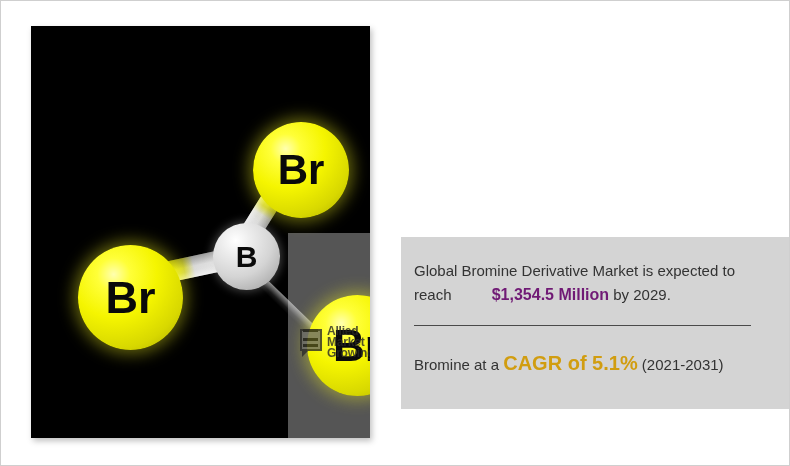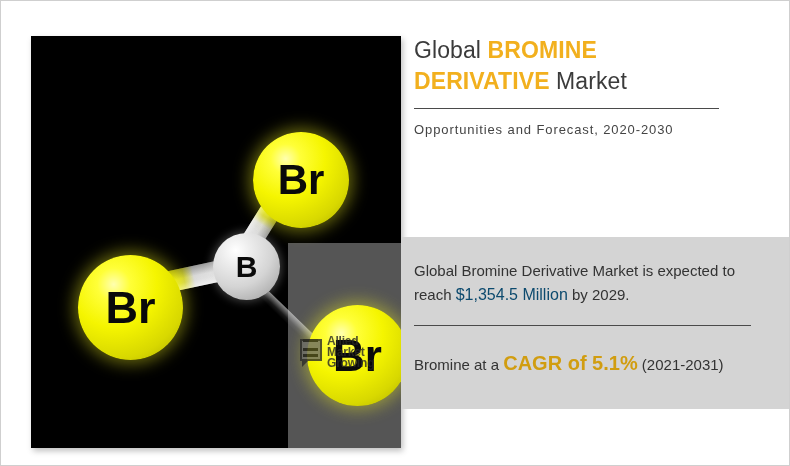--- a/index.html
+++ b/index.html
@@ -22,22 +22,22 @@
     box-sizing: border-box;
     background: #ffffff;
     border: 1px solid #cfcfcf;
     overflow: hidden;
   }
 
   
   #molecule-panel {
     position: absolute;
     left: 30px;
-    top: 35px;
-    width: 370px;
+    top: 25px;
+    width: 339px;
     height: 412px;
     background: #000000;
     overflow: hidden;
     box-shadow: 2px 3px 6px rgba(0,0,0,0.25);
   }
 
   .atom {
     position: absolute;
     border-radius: 50%;
     display: flex;
@@ -251,23 +251,24 @@
   #stat-primary {
     position: absolute;
     left: 13px;
     top: 22px;
     width: 352px;
     font-size: 15px;
     line-height: 24px;
     color: #333333;
   }
   #stat-primary .hl {
-    color: #0c4a6e;
-    font-weight: normal;
+    color: #701a75;
+    font-weight: bold;
     font-size: 16px;
+    margin-left: 36px;
   }
   #stats-divider {
     position: absolute;
     left: 13px;
     top: 88px;
     width: 337px;
     height: 1px;
     background: #4a4a4a;
   }
   #stat-secondary {
@@ -324,27 +325,20 @@
       <div id="watermark-text">
         <span>Allied</span>
         <span>Market</span>
         <span>Growing</span>
       </div>
     </div>
   </div>
 
   <div id="content">
 
-    <div id="header-block">
-      <h1 id="main-title"><span>Global </span><span class="hl">BROMINE</span><br><span class="hl">DERIVATIVE</span><span> Market</span></h1>
-
-      <div id="title-divider"></div>
-
-      <div id="subtitle">Opportunities and Forecast, 2020-2030</div>
-    </div>
 
     <div id="stats-panel">
 
       <div id="stat-primary"><span>Global Bromine Derivative Market is expected to reach </span><span class="hl">$1,354.5 Million</span><span> by 2029.</span></div>
 
       <div id="stats-divider"></div>
 
       <div id="stat-secondary"><span>Bromine at a </span><span class="hl">CAGR of 5.1%</span><span> (2021-2031)</span></div>
     </div>
   </div>

